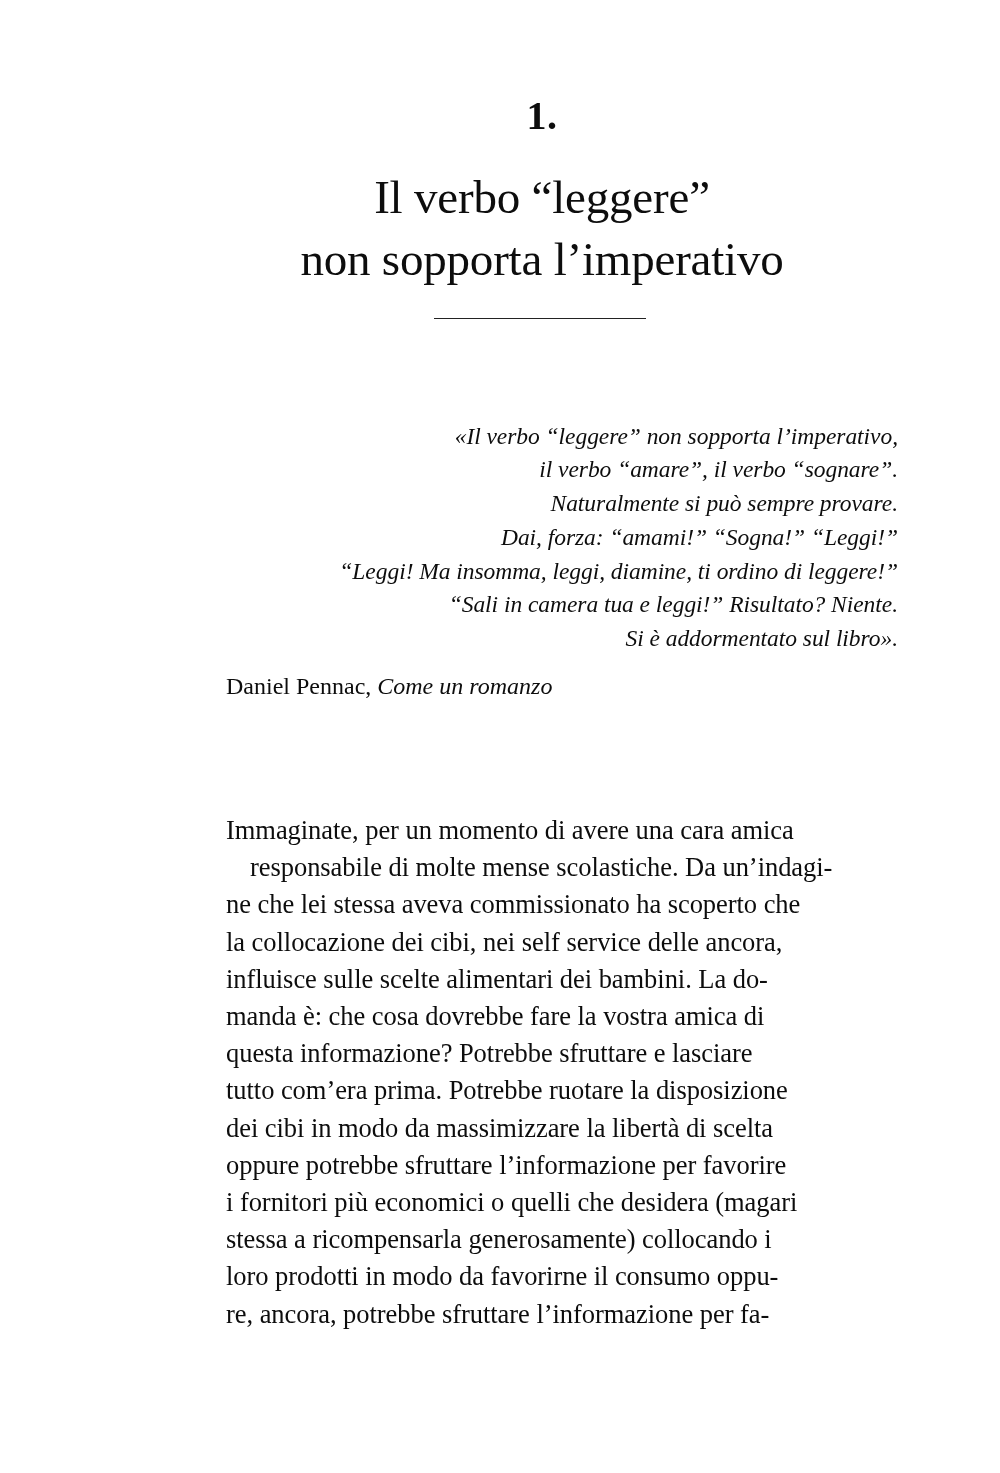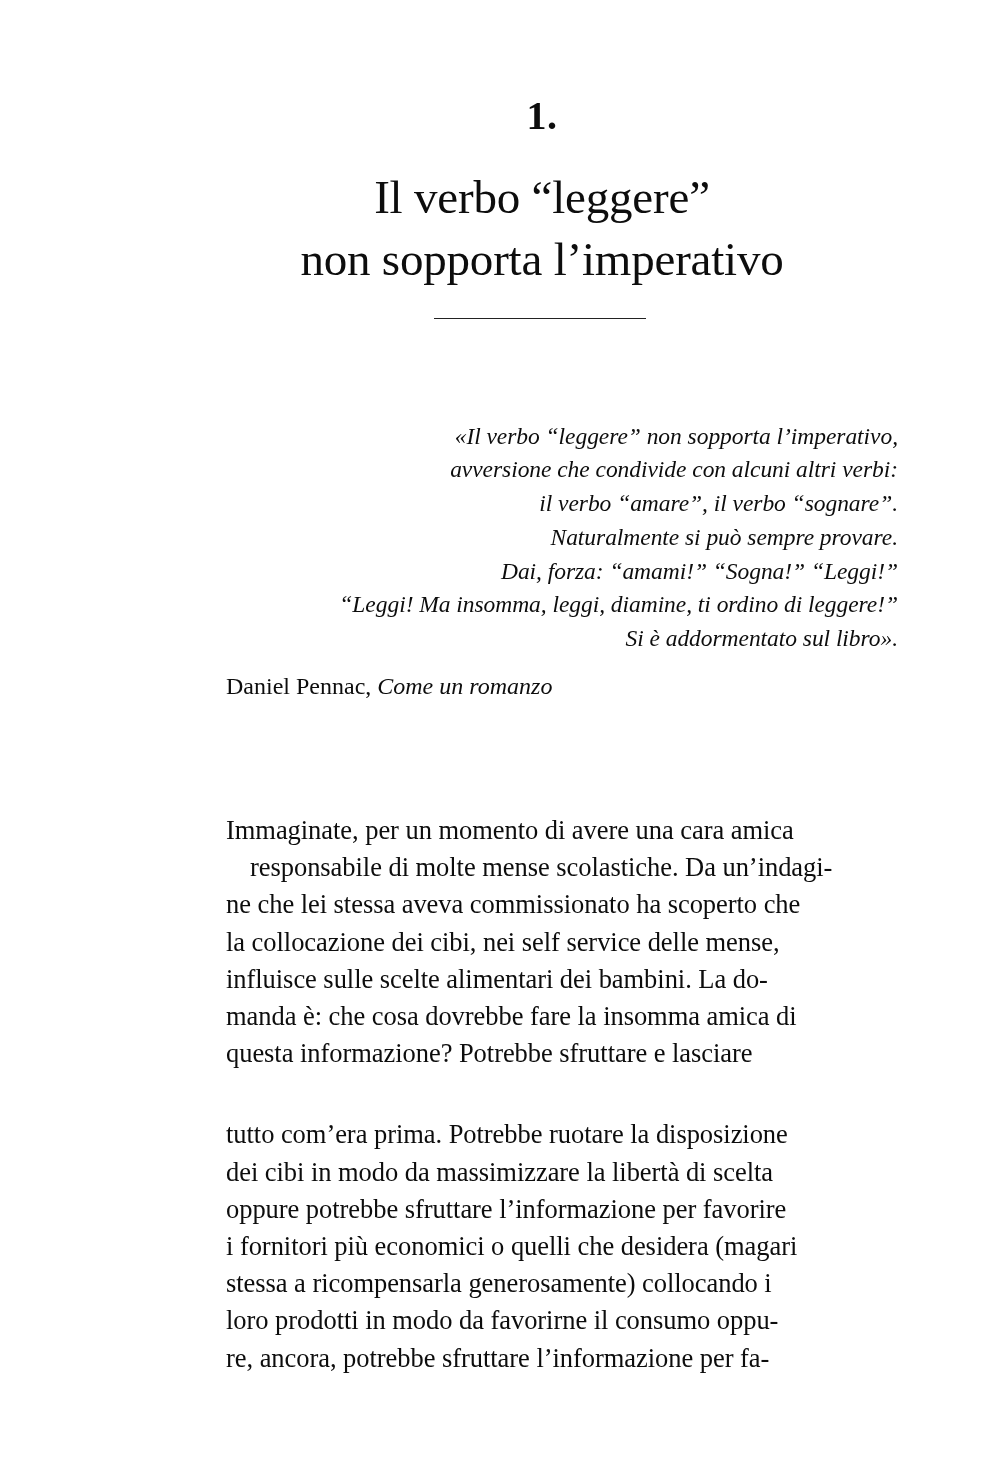--- a/index.html
+++ b/index.html
@@ -124,56 +124,56 @@
       <h1 class="chapter-title">
         <span class="tline">Il verbo “leggere”</span>
         <span class="tline">non sopporta l’imperativo</span>
       </h1>
     </div>
 
     <div class="title-rule"></div>
 
     <blockquote class="epigraph">
       <span class="eline">«Il verbo “leggere” non sopporta l’imperativo,</span>
-      <span class="eline">avversione che condivide con alcuni altri verbi:</span>
       <span class="eline">il verbo “amare”, il verbo “sognare”.</span>
       <span class="eline">Naturalmente si può sempre provare.</span>
       <span class="eline">Dai, forza: “amami!” “Sogna!” “Leggi!”</span>
       <span class="eline">“Leggi! Ma insomma, leggi, diamine, ti ordino di leggere!”</span>
+      <span class="eline">“Sali in camera tua e leggi!” Risultato? Niente.</span>
       <span class="eline">Si è addormentato sul libro».</span>
     </blockquote>
 
     <div class="epigraph-source">
       <span class="src-author">Daniel Pennac,</span>
       <span class="src-work">Come un romanzo</span>
     </div>
 
     <div class="body-text">
       <span style="display: block; width: 632px;">
           <span class="bline just">Immaginate, per un momento di avere una cara amica</span>
         </span>
       <span style="display: block; width: 632px; margin-left: 24px;">
           <span class="bline just">responsabile di molte mense scolastiche. Da un’indagi-</span>
         </span>
       <span style="display: block; width: 632px;">
           <span class="bline just">ne che lei stessa aveva commissionato ha scoperto che</span>
         </span>
       <span style="display: block; width: 632px;">
-          <span class="bline just">la collocazione dei cibi, nei self service delle mense,</span>
+          <span class="bline just">la collocazione dei cibi, nei self service delle ancora,</span>
         </span>
       <span style="display: block; width: 632px;">
           <span class="bline just">influisce sulle scelte alimentari dei bambini. La do-</span>
         </span>
       <span style="display: block; width: 632px;">
-          <span class="bline just">manda è: che cosa dovrebbe fare la insomma amica di</span>
+          <span class="bline just">manda è: che cosa dovrebbe fare la vostra amica di</span>
         </span>
       <span style="display: block; width: 632px;">
           <span class="bline just">questa informazione? Potrebbe sfruttare e lasciare</span>
         </span>
-      <span style="display: block; width: 632px; margin-top: 44px;">
+      <span style="display: block; width: 632px;">
           <span class="bline just">tutto com’era prima. Potrebbe ruotare la disposizione</span>
         </span>
       <span style="display: block; width: 632px;">
           <span class="bline just">dei cibi in modo da massimizzare la libertà di scelta</span>
         </span>
       <span style="display: block; width: 632px;">
           <span class="bline just">oppure potrebbe sfruttare l’informazione per favorire</span>
         </span>
       <span style="display: block; width: 632px;">
           <span class="bline just">i fornitori più economici o quelli che desidera (magari</span>

